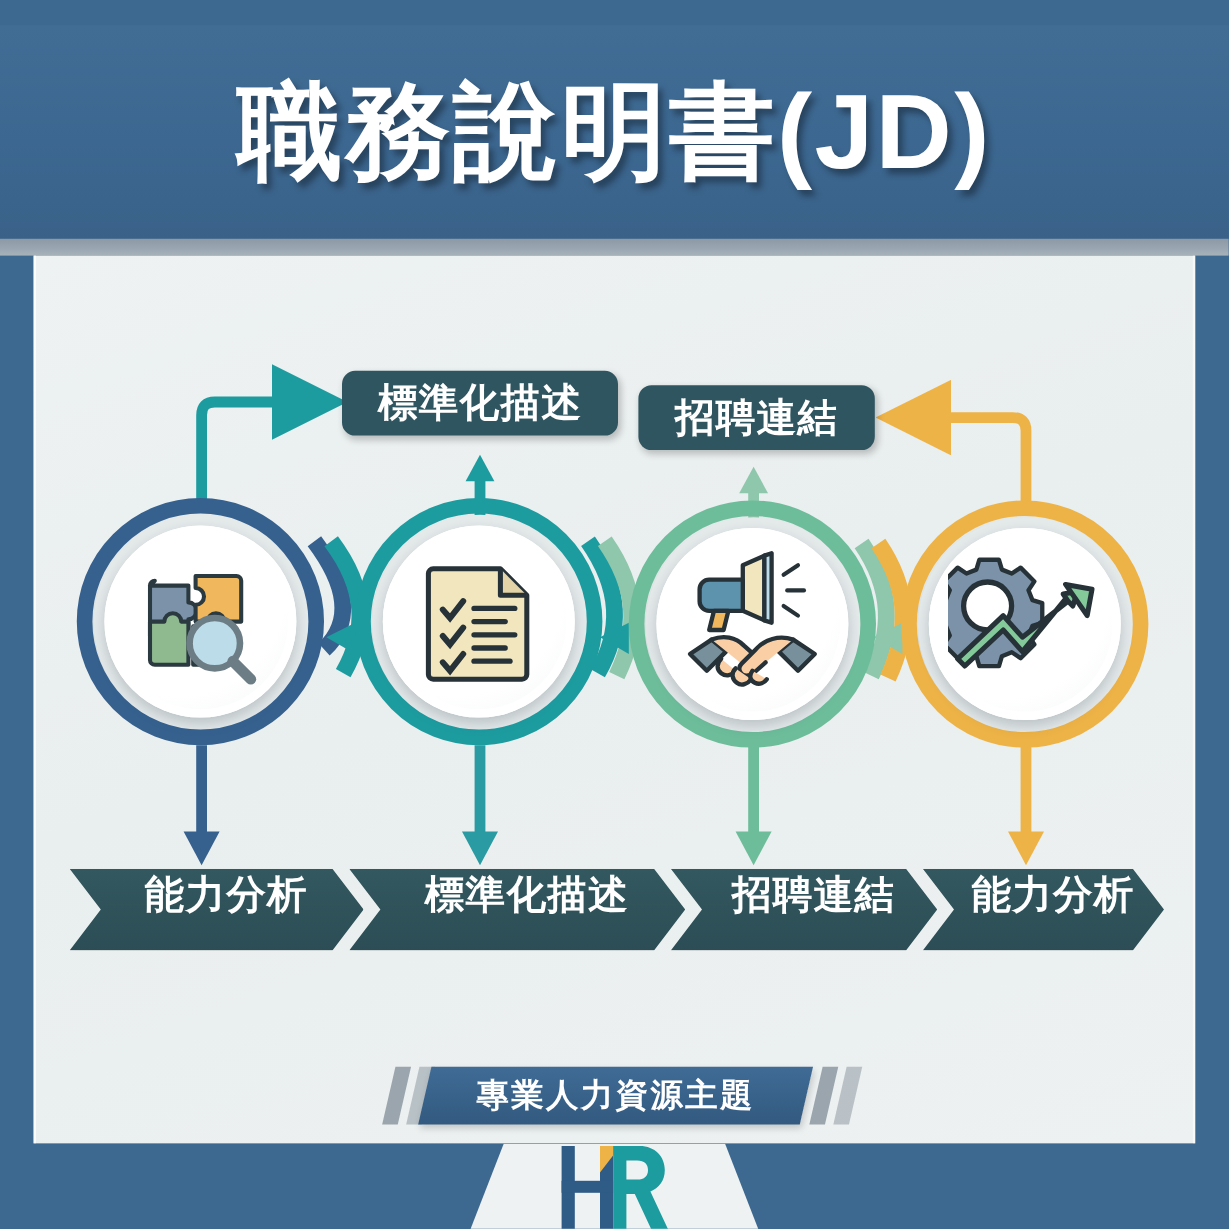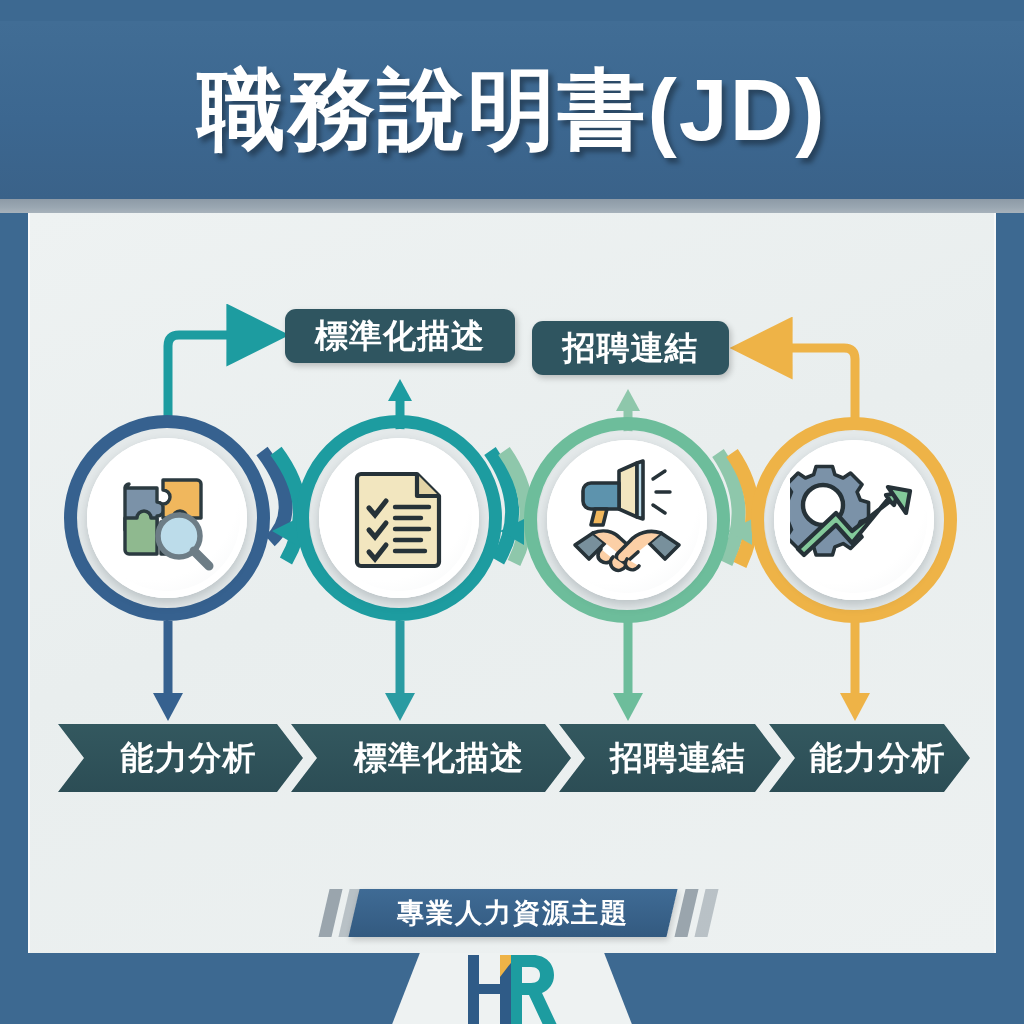--- a/index.html
+++ b/index.html
@@ -84,21 +84,21 @@
   .icon-wrap { position:absolute; display:flex; align-items:center; justify-content:center; }
 
   
   svg.overlay { position:absolute; left:0; top:0; width:1024px; height:1024px; pointer-events:none; }
 
   
   .chev-row { position:absolute; left:58px; top:703px; width:912px; height:68px; }
   .chev {
     position:absolute; top:0; height:68px;
     background:linear-gradient(180deg,#33585f 0%,#2c4d55 100%);
-    display:flex; align-items:center; justify-content:center;
+    display:flex; justify-content:center;
     clip-path:polygon(0% 0%, calc(100% - 26px) 0%, 100% 50%, calc(100% - 26px) 100%, 0% 100%, 26px 50%);
     box-shadow:2px 3px 7px rgba(0,0,0,0.2);
   }
   .chev span {
     color:#ffffff; font-size:33px; font-weight:bold; white-space:nowrap;
     letter-spacing:1px; padding-left:16px;
   }
 
   
   .footer-banner {

